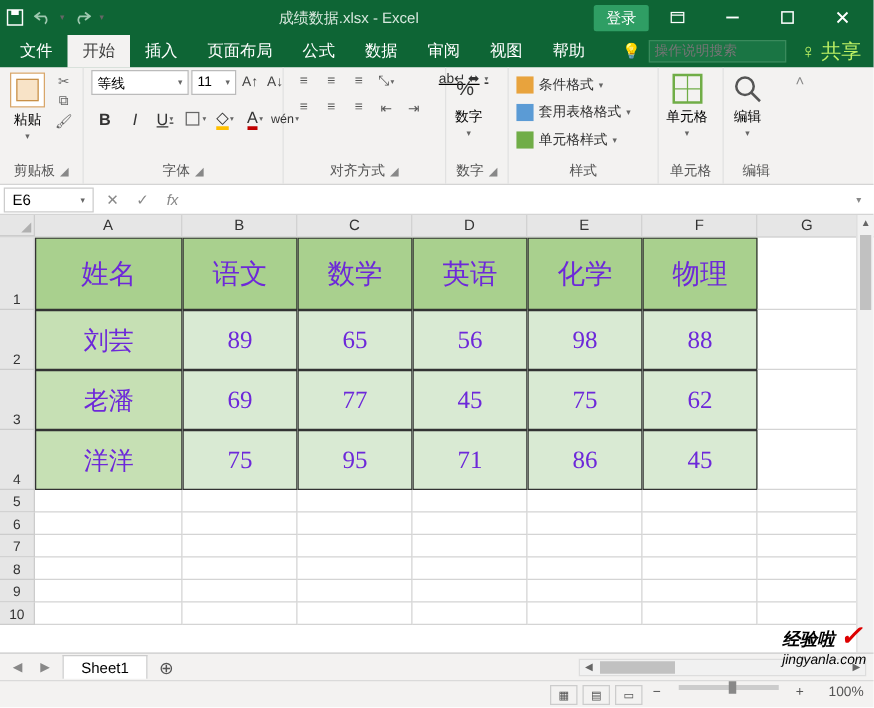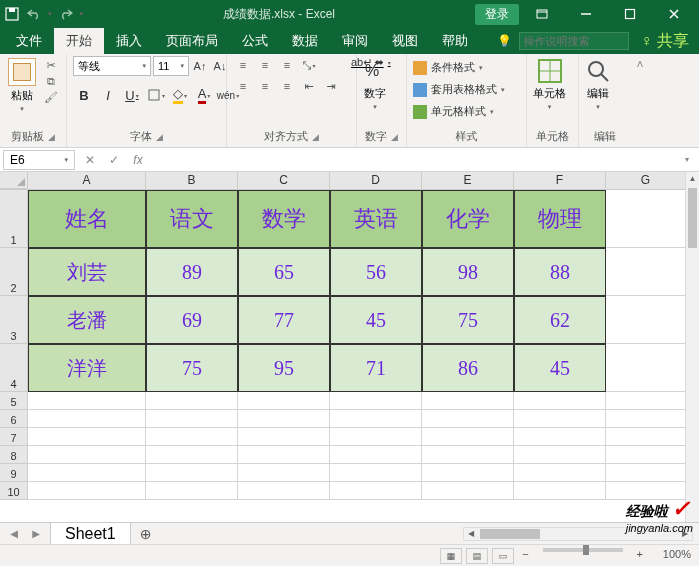--- a/index.html
+++ b/index.html
@@ -93,21 +93,21 @@
 .r-empty { height:18px; }
 
 
 .scroll-v { position:absolute; right:0; top:172px; bottom:44px; width:14px; background:#f1f1f1; border-left:1px solid #ddd;}
 .scroll-v .up, .scroll-v .down { height:14px; text-align:center; font-size:8px; color:#666; line-height:14px;}
 .scroll-v .thumb { margin:2px; height:60px; background:#c1c1c1;}
 
 
 .sheet-tabs { position:absolute; bottom:22px; left:0; right:0; height:22px; background:#f3f2f1; border-top:1px solid #ccc; display:flex; align-items:center; padding:0 6px; gap:6px;}
 .nav-arrow { width:16px; height:16px; display:flex; align-items:center; justify-content:center; color:#888; font-size:10px;}
-.sheet-tab { padding:2px 14px; background:#fff; border:1px solid #ccc; border-bottom:none; font-size:16px;}
+.sheet-tab { padding:2px 14px; background:#fff; border:1px solid #ccc; border-bottom:none; font-size:12px;}
 .add-sheet { width:18px; height:18px; border-radius:50%; display:flex; align-items:center; justify-content:center; font-size:14px; color:#555;}
 .h-scroll-track { margin-left:auto; width:230px; height:14px; background:#f1f1f1; border:1px solid #ddd; display:flex; align-items:center;}
 .h-scroll-track .lt, .h-scroll-track .rt { width:14px; text-align:center; font-size:8px; color:#666;}
 .h-scroll-track .th { flex:0 0 60px; height:10px; background:#c1c1c1; margin-left:2px;}
 
 
 .statusbar { position:absolute; bottom:0; left:0; right:0; height:22px; background:#f3f2f1; border-top:1px solid #dadada; display:flex; align-items:center; padding:0 8px; font-size:11px; color:#555;}
 .statusbar .views { margin-left:auto; display:flex; gap:4px;}
 .view-btn { width:22px; height:16px; border:1px solid #ccc; display:flex; align-items:center; justify-content:center; font-size:9px;}
 .zoom-slider { width:80px; height:4px; background:#ccc; margin:0 6px; position:relative;}

